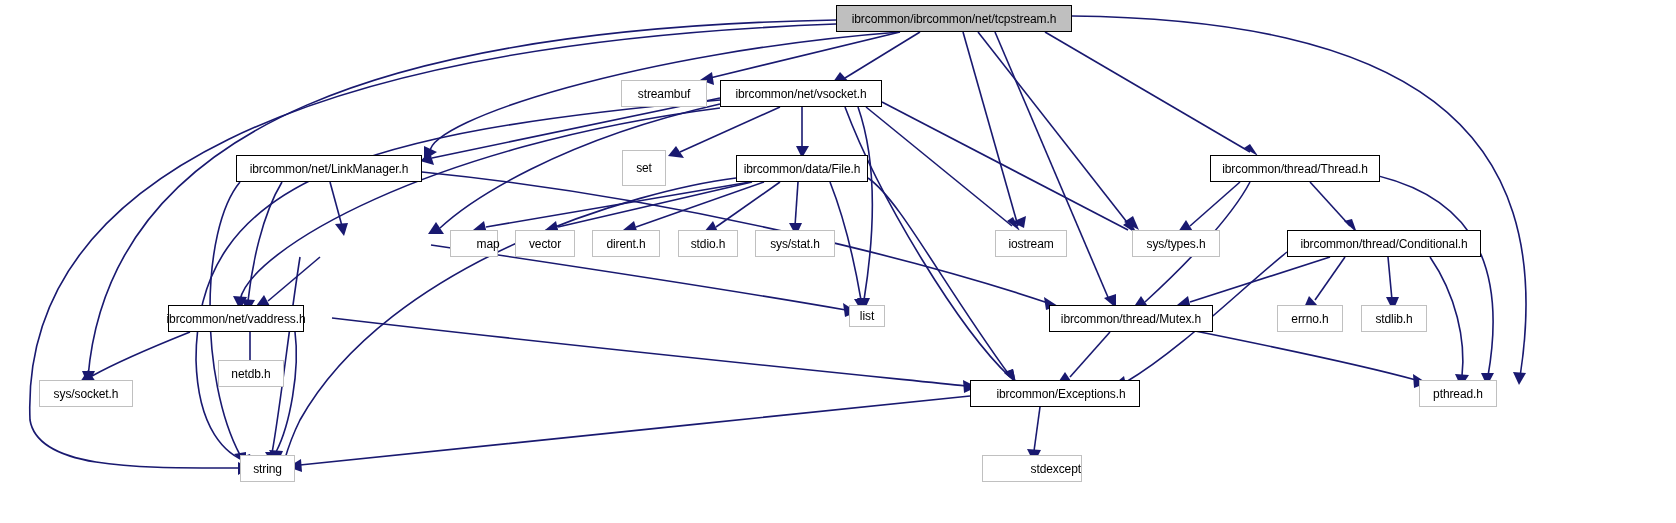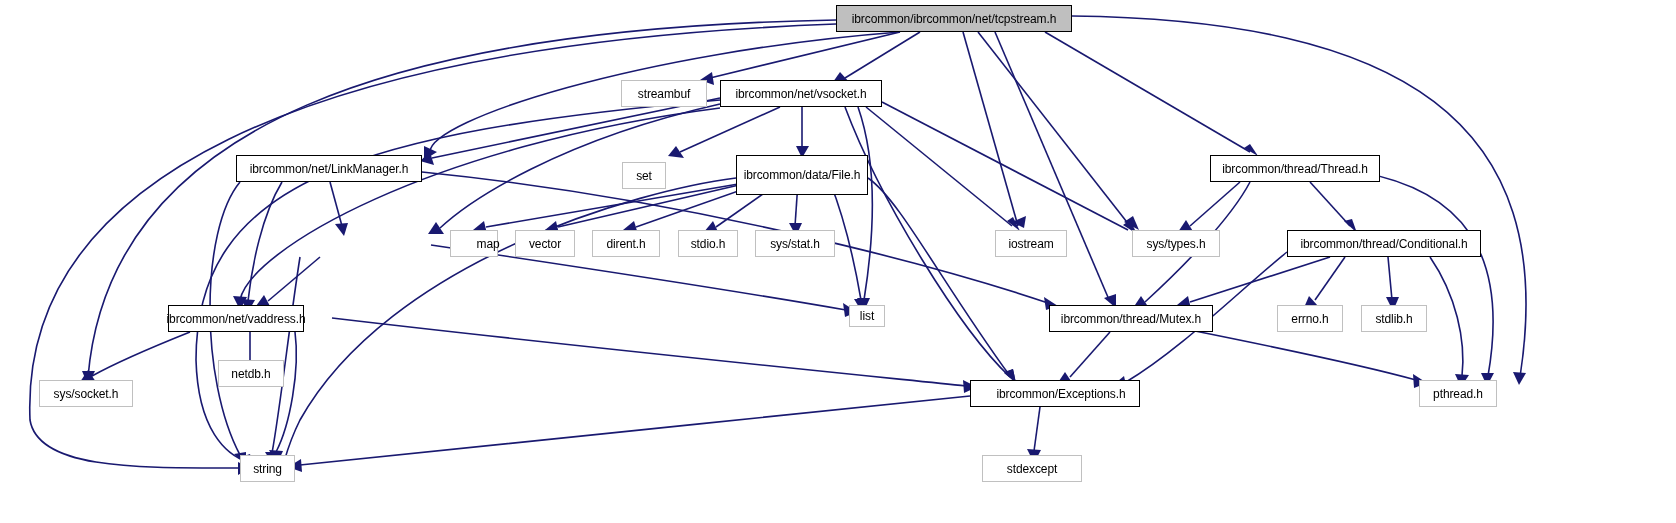--- a/index.html
+++ b/index.html
@@ -227,24 +227,24 @@
   </div>
   <div class="node-box" style="left:621px; top:80px; width:86px; height:27px;">
     <span>streambuf</span>
   </div>
   <div class="node-box strong" style="left:720px; top:80px; width:162px; height:27px;">
     <span>ibrcommon/net/vsocket.h</span>
   </div>
   <div class="node-box strong" style="left:236px; top:155px; width:186px; height:27px;">
     <span>ibrcommon/net/LinkManager.h</span>
   </div>
-  <div class="node-box" style="left:622px; top:162px; width:44px; height:27px;">
+  <div class="node-box" style="left:622px; top:150px; width:44px; height:36px;">
     <span>set</span>
   </div>
-  <div class="node-box strong" style="left:736px; top:155px; width:132px; height:40px;">
+  <div class="node-box strong" style="left:736px; top:155px; width:132px; height:27px;">
     <span>ibrcommon/data/File.h</span>
   </div>
   <div class="node-box strong" style="left:1190px; top:155px; width:170px; height:27px;margin-left:20px;">
     <span>ibrcommon/thread/Thread.h</span>
   </div>
   <div class="node-box" style="left:450px; top:230px; width:48px; height:27px;padding-left:28px;">
     <span>map</span>
   </div>
   <div class="node-box" style="left:515px; top:230px; width:60px; height:27px;">
     <span>vector</span>
@@ -290,17 +290,17 @@
   </div>
   <div class="node-box strong" style="left:970px; top:380px; width:170px; height:27px;padding-left:12px;">
     <span>ibrcommon/Exceptions.h</span>
   </div>
   <div class="node-box" style="left:1419px; top:380px; width:78px; height:27px;">
     <span>pthread.h</span>
   </div>
   <div class="node-box" style="left:240px; top:455px; width:55px; height:27px;">
     <span>string</span>
   </div>
-  <div class="node-box" style="left:982px; top:455px; width:100px; height:27px;">
+  <div class="node-box" style="left:982px; top:455px; width:100px; height:27px;justify-content:flex-end;">
     <span>stdexcept</span>
   </div>
 
 </div>
 
 </body></html>

